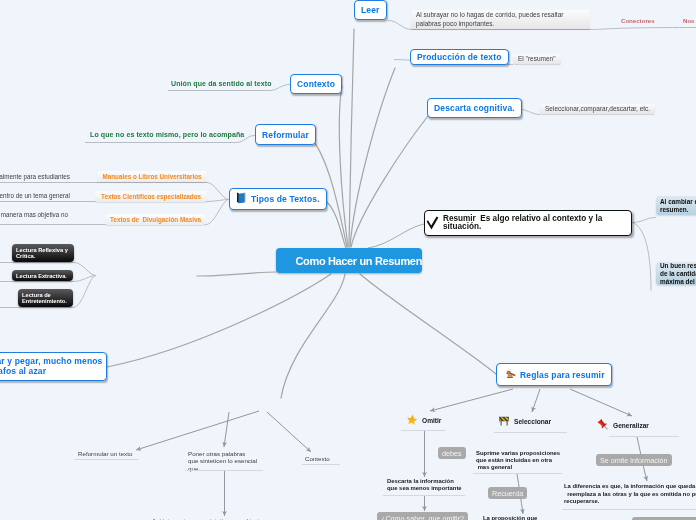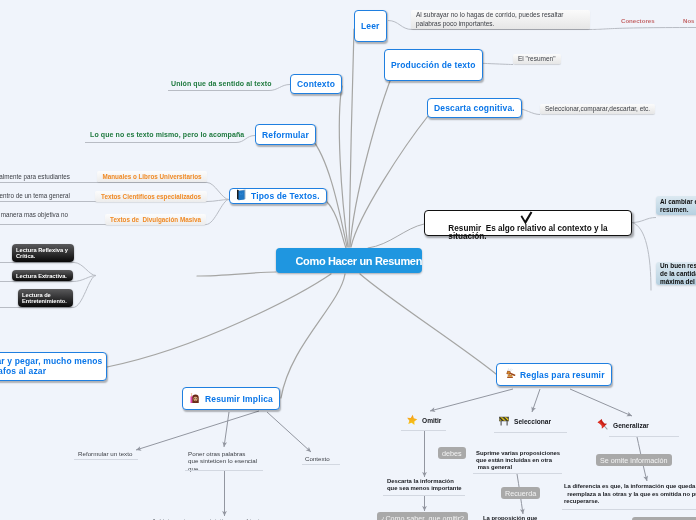--- a/index.html
+++ b/index.html
@@ -46,21 +46,21 @@
   
   .bluenote{background:linear-gradient(#dce9f1,#b6d0e0);border-radius:3px;
         color:#0c0c0c;font-weight:bold;font-size:6.4px;line-height:8px;
         padding:2px 4px;white-space:pre;
         box-shadow:0 1px 2px rgba(0,0,0,.13);}
 
   
   .callout{background:#fff;border:1.6px solid #111;border-radius:4px;
         color:#111;font-weight:bold;font-size:8.2px;line-height:8.3px;
         padding:0 1px;white-space:pre;
-        box-shadow:1.5px 2px 2px rgba(0,0,0,.32);flex-direction:column;}
+        box-shadow:1.5px 2px 2px rgba(0,0,0,.32);}
   .callout .tick{margin-right:4px;line-height:0;display:inline-block;}
 
   
   .rel{background:#a9a9a9;border-radius:3px;color:#f4f4f4;font-size:7.2px;
        padding:0 4px;white-space:pre;height:12px;justify-content:center;}
   .red{color:#c4686a;font-weight:bold;font-size:6.1px;}
   .green{color:#1f7a3f;font-weight:bold;font-size:7px;letter-spacing:.1px;}
 
   
   .tnode{color:#3b3e44;font-size:6.2px;line-height:7.4px;white-space:nowrap;}
@@ -132,65 +132,51 @@
       <path d="M424.5 496 L 424.5 511"></path>
       <path d="M517 474 C 519 486, 521 500, 523 514"></path>
       <path d="M637 437 C 641 455, 644 470, 647 481"></path>
     </g>
   </svg>
 
   <div class="node root" style="left:276px;top:248px;width:146px;height:25px;">
     <span>Como Hacer un Resumen</span>
   </div>
 
-  <div class="node bluebox" style="left:354px;top:10px;height:32px;">
+  <div class="node bluebox" style="left:354px;top:0;height:20px;">
     <span>Leer</span>
   </div>
 
-  <div class="node bluebox" style="left:384px;top:49px;height:32px;">
+  <div class="node bluebox" style="left:410px;top:49px;height:16px;">
     <span>Producción de texto</span>
   </div>
 
   <div class="node bluebox" style="left:427px;top:98px;height:20px;">
     <span>Descarta cognitiva.</span>
   </div>
 
   <div class="node bluebox" style="left:290px;top:74px;height:20px;">
     <span>Contexto</span>
   </div>
 
   <div class="node bluebox" style="left:255px;top:124px;height:21px;">
     <span>Reformular</span>
   </div>
 
-  <div class="node bluebox" style="left:229px;top:188px;height:16px;">
+  <div class="node bluebox" style="left:229px;top:188px;height:22px;">
     <span class="ico"><svg width="11" height="12" viewBox="0 0 22 24">
       <path d="M2 1 L6 3 L6 22 L2 20 Z" fill="#1b1b1b"></path>
       <path d="M6 3 L19 1 L19 20 L6 22 Z" fill="#9fb5c9"></path>
       <path d="M5 4 L17 2.5 L17 21 L5 22.5 Z" fill="#1f76c4"></path>
       <path d="M7.5 7.5 L11 10 L14 7 L14 11 L7.5 12 Z" fill="#2a84d2"></path>
     </svg></span>
     <span>Tipos de Textos.</span>
   </div>
 
 
-  <div class="node bluebox" style="left:182px;top:387px;height:23px;">
-    <span class="ico"><svg width="12" height="12" viewBox="0 0 24 24">
-      <path d="M3 22 L3 10 C3 8, 5 7, 7 7 L7 22 Z" fill="#e33fb0"></path>
-      <path d="M4 9 L4 4.5 C4 3.5, 6 3.5, 6 4.5 L6 9 Z" fill="#edc7a0"></path>
-      <circle cx="5" cy="3.6" r="1.6" fill="#edc7a0"></circle>
-      <path d="M6.5 22 L6.5 11 C6.5 7, 9 5, 13 5 C17 5, 19.5 7, 19.5 11 L19.5 22 Z" fill="#6d2a17"></path>
-      <ellipse cx="13" cy="13.5" rx="4.2" ry="5.2" fill="#d8a978"></ellipse>
-      <path d="M8.5 10.5 C8.5 5.5, 17.5 5.5, 17.5 10.5 C17.5 8.5, 15 9.2, 13 9.2 C11 9.2, 8.5 8.5, 8.5 10.5 Z" fill="#5e2312"></path>
-      <ellipse cx="11.2" cy="13" rx="1" ry="0.8" fill="#3a3a3a"></ellipse>
-      <ellipse cx="14.8" cy="13" rx="1" ry="0.8" fill="#3a3a3a"></ellipse>
-      <path d="M11.4 16.6 q1.6 1.4 3.2 0" stroke="#5e2312" stroke-width="1" fill="none"></path>
-    </svg></span>
-    <span>Resumir Implica</span>
-  </div>
 
   <div class="node bluebox" style="left:496px;top:363px;height:23px;">
     <span class="ico"><svg width="13" height="13" viewBox="0 0 26 26">
       <path d="M9 19 L19 19 L20 22 L8 22 Z" fill="#a8521f"></path>
       <rect x="9.5" y="16" width="9" height="3" fill="#d08b2a"></rect>
       <g transform="rotate(22 11 12)">
         <rect x="7.5" y="8" width="7" height="7" rx="1" fill="#8c3d18"></rect>
         <rect x="8.5" y="9" width="5" height="5" rx="0.8" fill="#d68a2c"></rect>
         <rect x="13.5" y="10" width="12" height="3.2" rx="1.4" fill="#9d4a1b"></rect>
       </g>
@@ -347,21 +333,21 @@
     </svg></span>
     <span>Seleccionar</span>
   </div>
   <div class="ul" style="left:494px;top:432px;width:73px;"></div>
   <div class="node tnode b" style="left:476px;top:450px;width:82px;white-space:pre;line-height:6.8px;">
     <span>Suprime varias proposiciones
 que están incluidas en otra
  mas general</span>
   </div>
   <div class="ul" style="left:473px;top:473px;width:89px;"></div>
-  <div class="node rel" style="left:501px;top:487px;">
+  <div class="node rel" style="left:488px;top:487px;">
     <span>Recuerda</span>
   </div>
   <div class="node tnode b" style="left:483px;top:515px;">
     <span>La proposición que</span>
   </div>
 
   <div class="node tnode b hd" style="left:597px;top:419px;">
     <span class="ico2"><svg width="12" height="12" viewBox="0 0 24 24">
       <g transform="rotate(-42 12 11)">
         <rect x="11" y="15" width="2" height="9" fill="#9a9da2"></rect>

